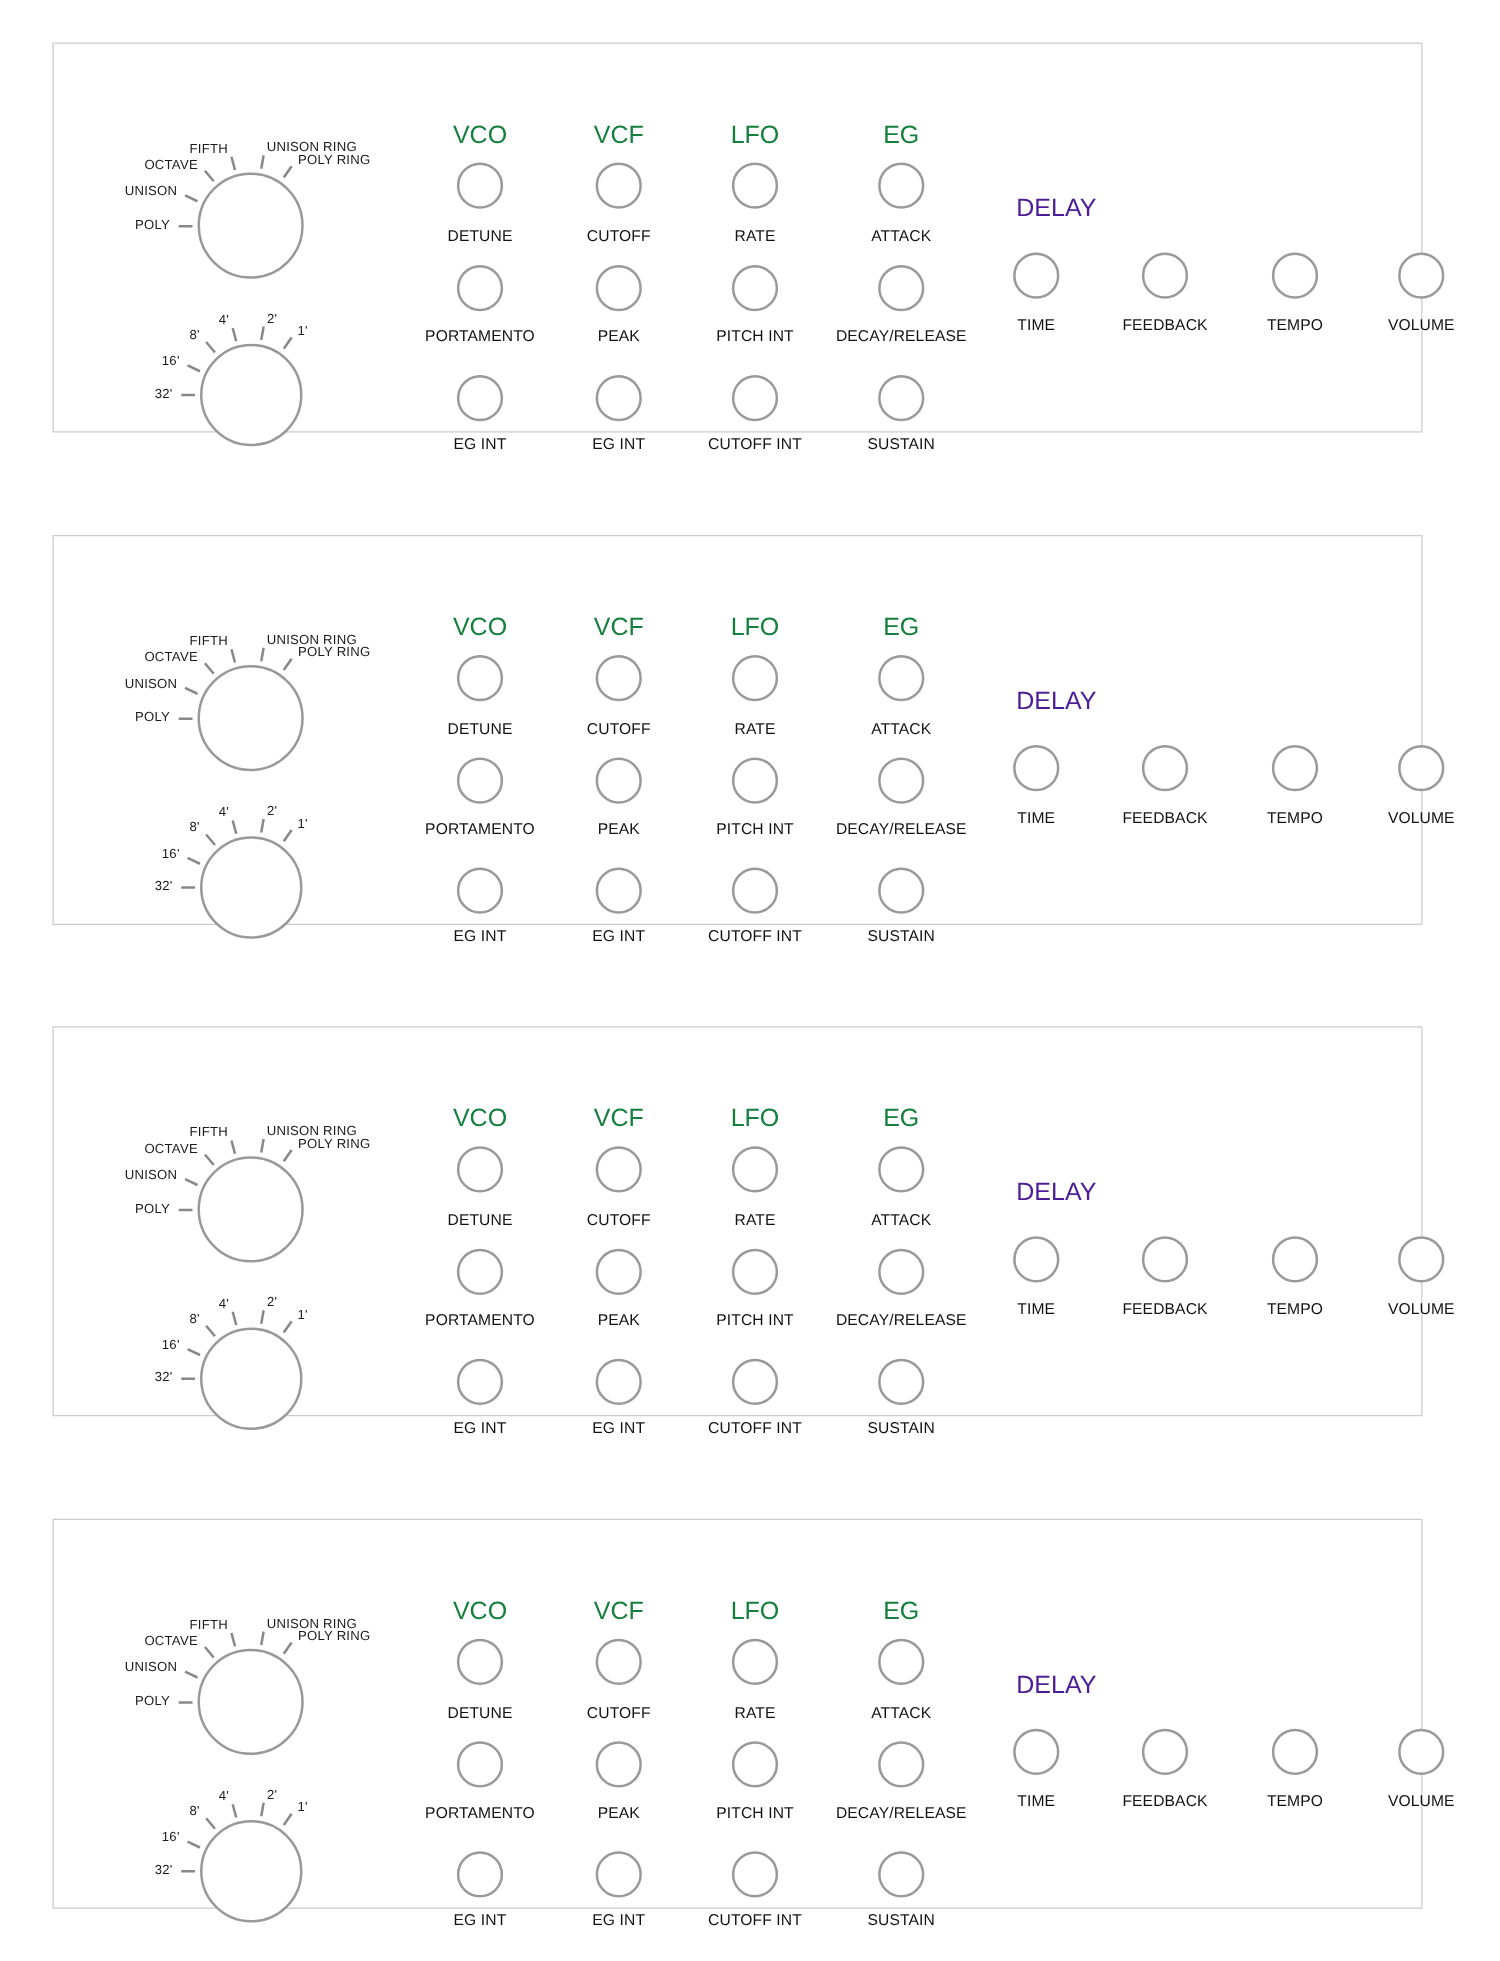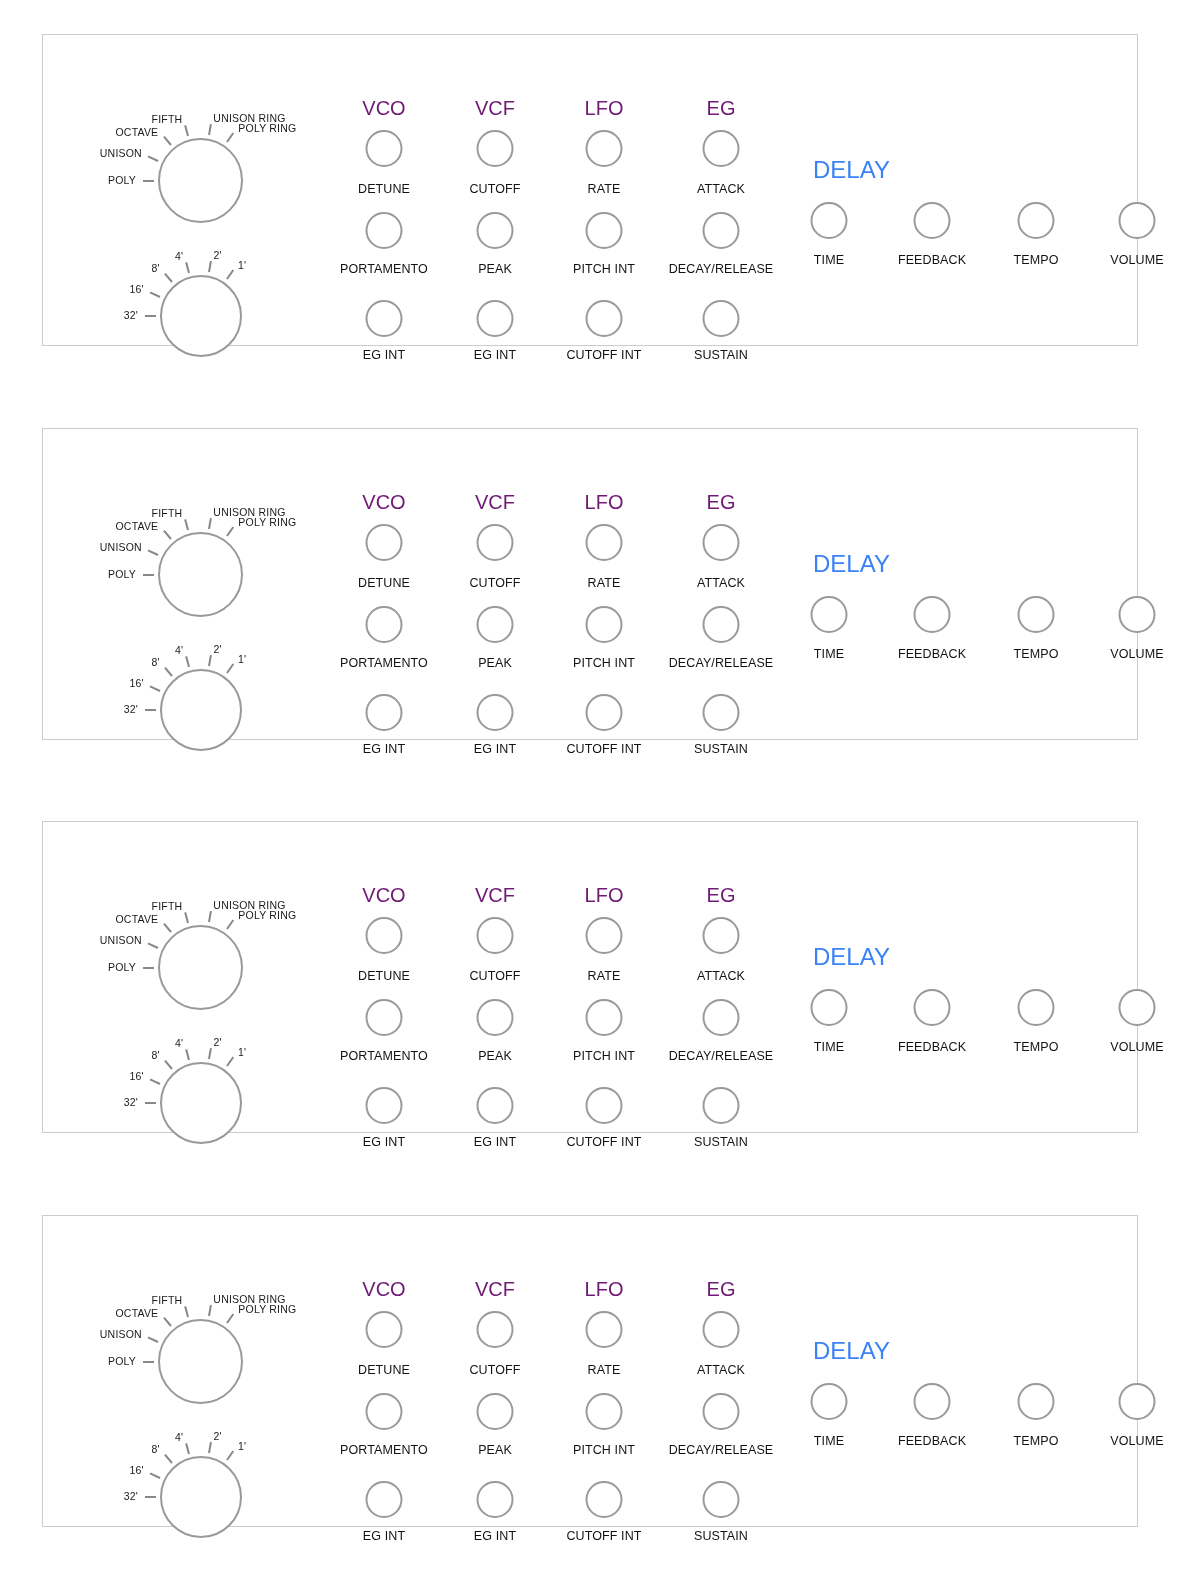--- a/index.html
+++ b/index.html
@@ -74,21 +74,21 @@
     left: 117px;
     top: 240px;
     width: 82px;
     height: 82px;
   }
 
   
   .sect-title {
     position: absolute;
     font-size: 20px;
-    color: #701a75;
+    color: #15803d;
     white-space: nowrap;
     transform: translateX(-50%);
     text-align: center;
   }
   .knob {
     position: absolute;
     width: 37px;
     height: 37px;
     border: 2px solid #9a9a9a;
     border-radius: 50%;
@@ -100,22 +100,22 @@
     position: absolute;
     font-size: 12.5px;
     color: #121212;
     white-space: nowrap;
     transform: translateX(-50%);
     text-align: center;
     letter-spacing: .1px;
   }
   .delay-title {
     position: absolute;
-    font-size: 24px;
-    color: #3b82f6;
+    font-size: 20px;
+    color: #4c1d95;
     white-space: nowrap;
   }
 </style>
 </head>
 <body>
 
 <div id="panels">
     <div class="panel" style="top: 34px;">
       <div class="selector" style="left: 0px; top: 0px; width: 280px; height: 312px;">
         <div class="dial mode-dial"></div>

